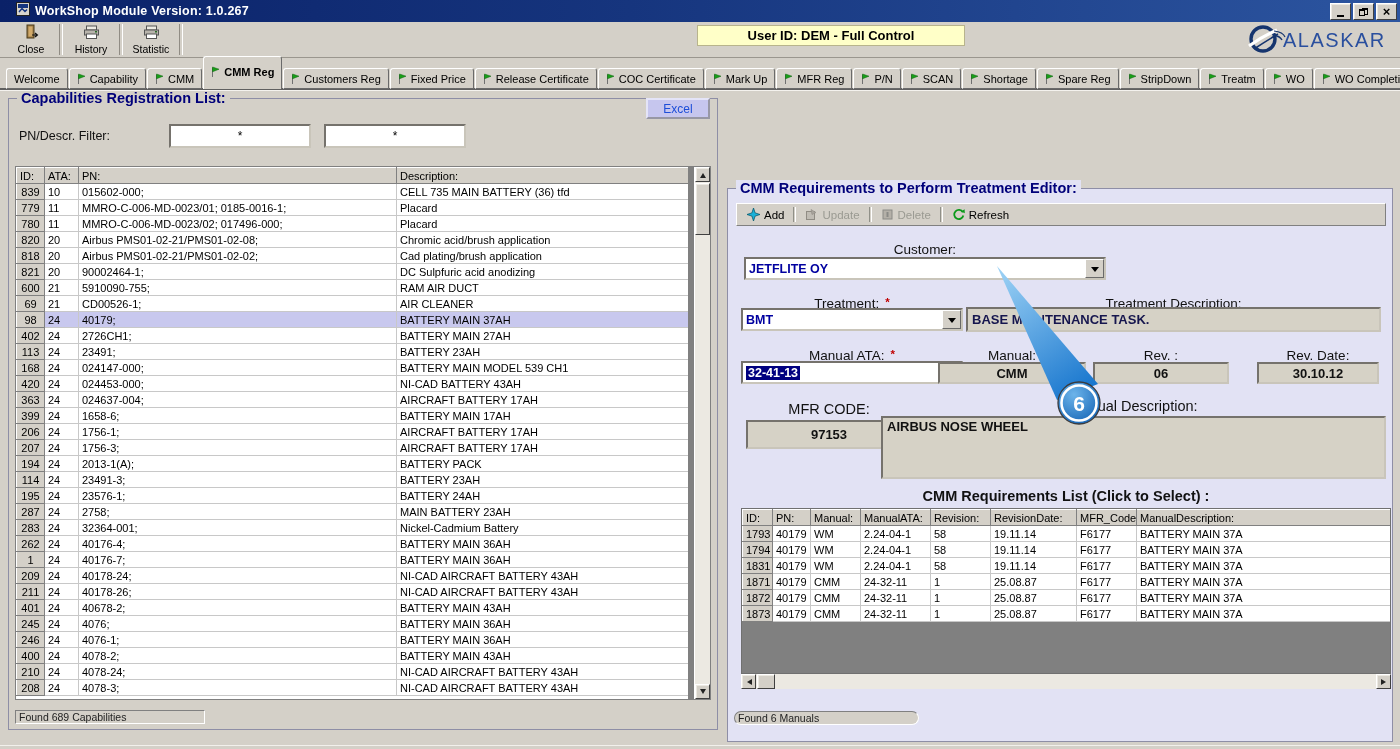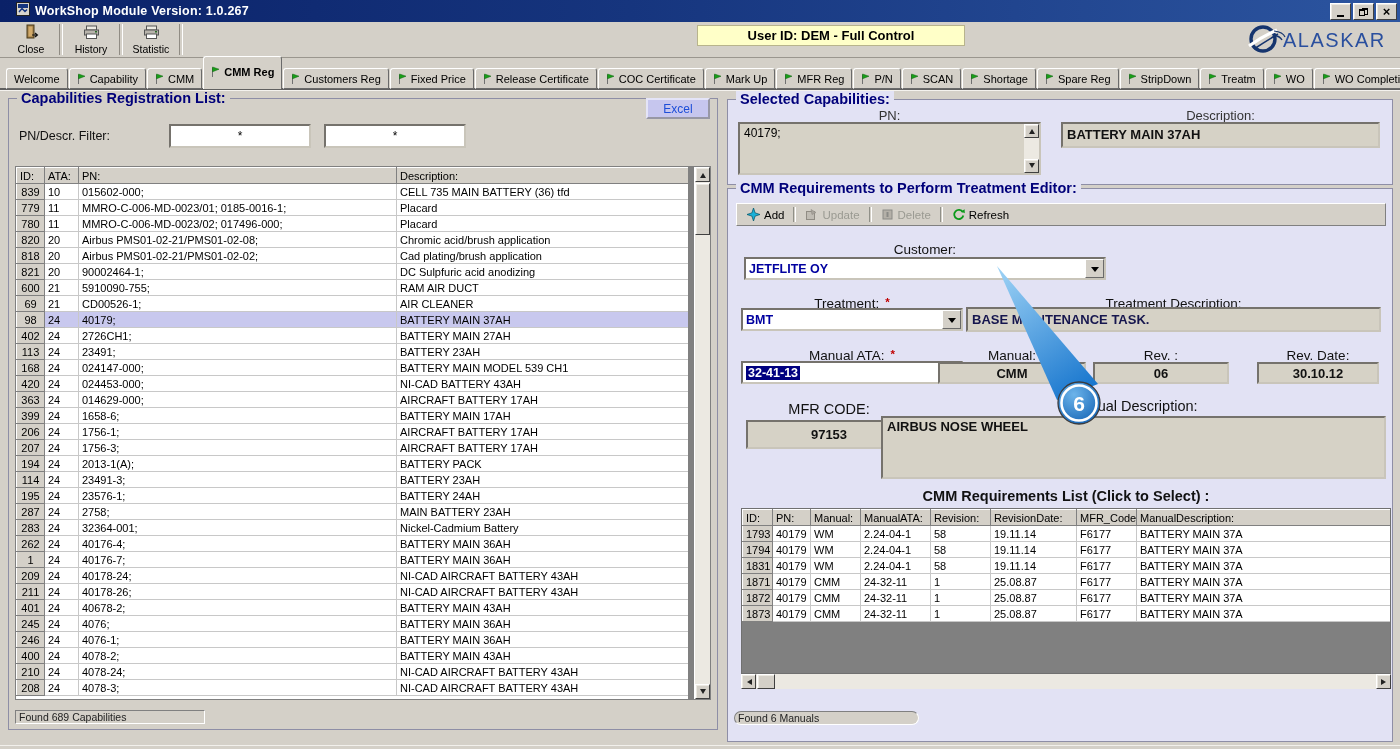--- a/index.html
+++ b/index.html
@@ -443,21 +443,21 @@
             </tr>
             <tr>
               <td class="idc">420</td>
               <td>24</td>
               <td>024453-000;</td>
               <td>NI-CAD BATTERY 43AH</td>
             </tr>
             <tr>
               <td class="idc">363</td>
               <td>24</td>
-              <td>014629-000;</td>
+              <td>024637-004;</td>
               <td>AIRCRAFT BATTERY 17AH</td>
             </tr>
             <tr>
               <td class="idc">399</td>
               <td>24</td>
               <td>1658-6;</td>
               <td>BATTERY MAIN 17AH</td>
             </tr>
             <tr>
               <td class="idc">206</td>
@@ -570,37 +570,20 @@
           </div>
         <div class="sbthumb" style="top:16px;height:52px;"></div>
         <div class="sbbtn" style="bottom:0;">
             <div class="tri-down-s"></div>
           </div>
       </div>
     </div>
     <div class="statusbox" style="left:6px;top:611px;width:190px;height:14px;">Found 689 Capabilities</div>
   </div>
 
-  <div class="groupbox sel-group">
-    <span class="gb-title">Selected Capabilities:</span>
-    <span class="flabel" style="left:10px;top:8px;width:303px;color:#333;">PN:</span>
-    <div class="pnarea" style="left:10px;top:22px;width:303px;height:53px;">
-      <span>40179;</span>
-      <div class="mini-vscroll">
-        <div class="sbbtn" style="top:0;">
-            <div class="tri-up-s"></div>
-          </div>
-        <div class="sbbtn" style="bottom:0;">
-            <div class="tri-down-s"></div>
-          </div>
-      </div>
-    </div>
-    <span class="flabel" style="left:333px;top:8px;width:319px;color:#333;">Description:</span>
-    <div class="dfield" style="left:333px;top:22px;width:319px;height:26px;line-height:20px;">BATTERY MAIN 37AH</div>
-  </div>
 
   <div class="groupbox editor-group">
     <span class="gb-title">CMM Requirements to Perform Treatment Editor:</span>
 
     <div class="etoolbar" id="editor-toolbar">
         <div class="ebtn">
           <span class="eicon">
             <svg width="13" height="13" viewBox="0 0 13 13">
               <path d="M6.5 0L8.1 4.9 13 6.5 8.1 8.1 6.5 13 4.9 8.1 0 6.5 4.9 4.9Z" fill="#18b0d8" stroke="#075a70" stroke-width="0.8"></path>
             </svg>

